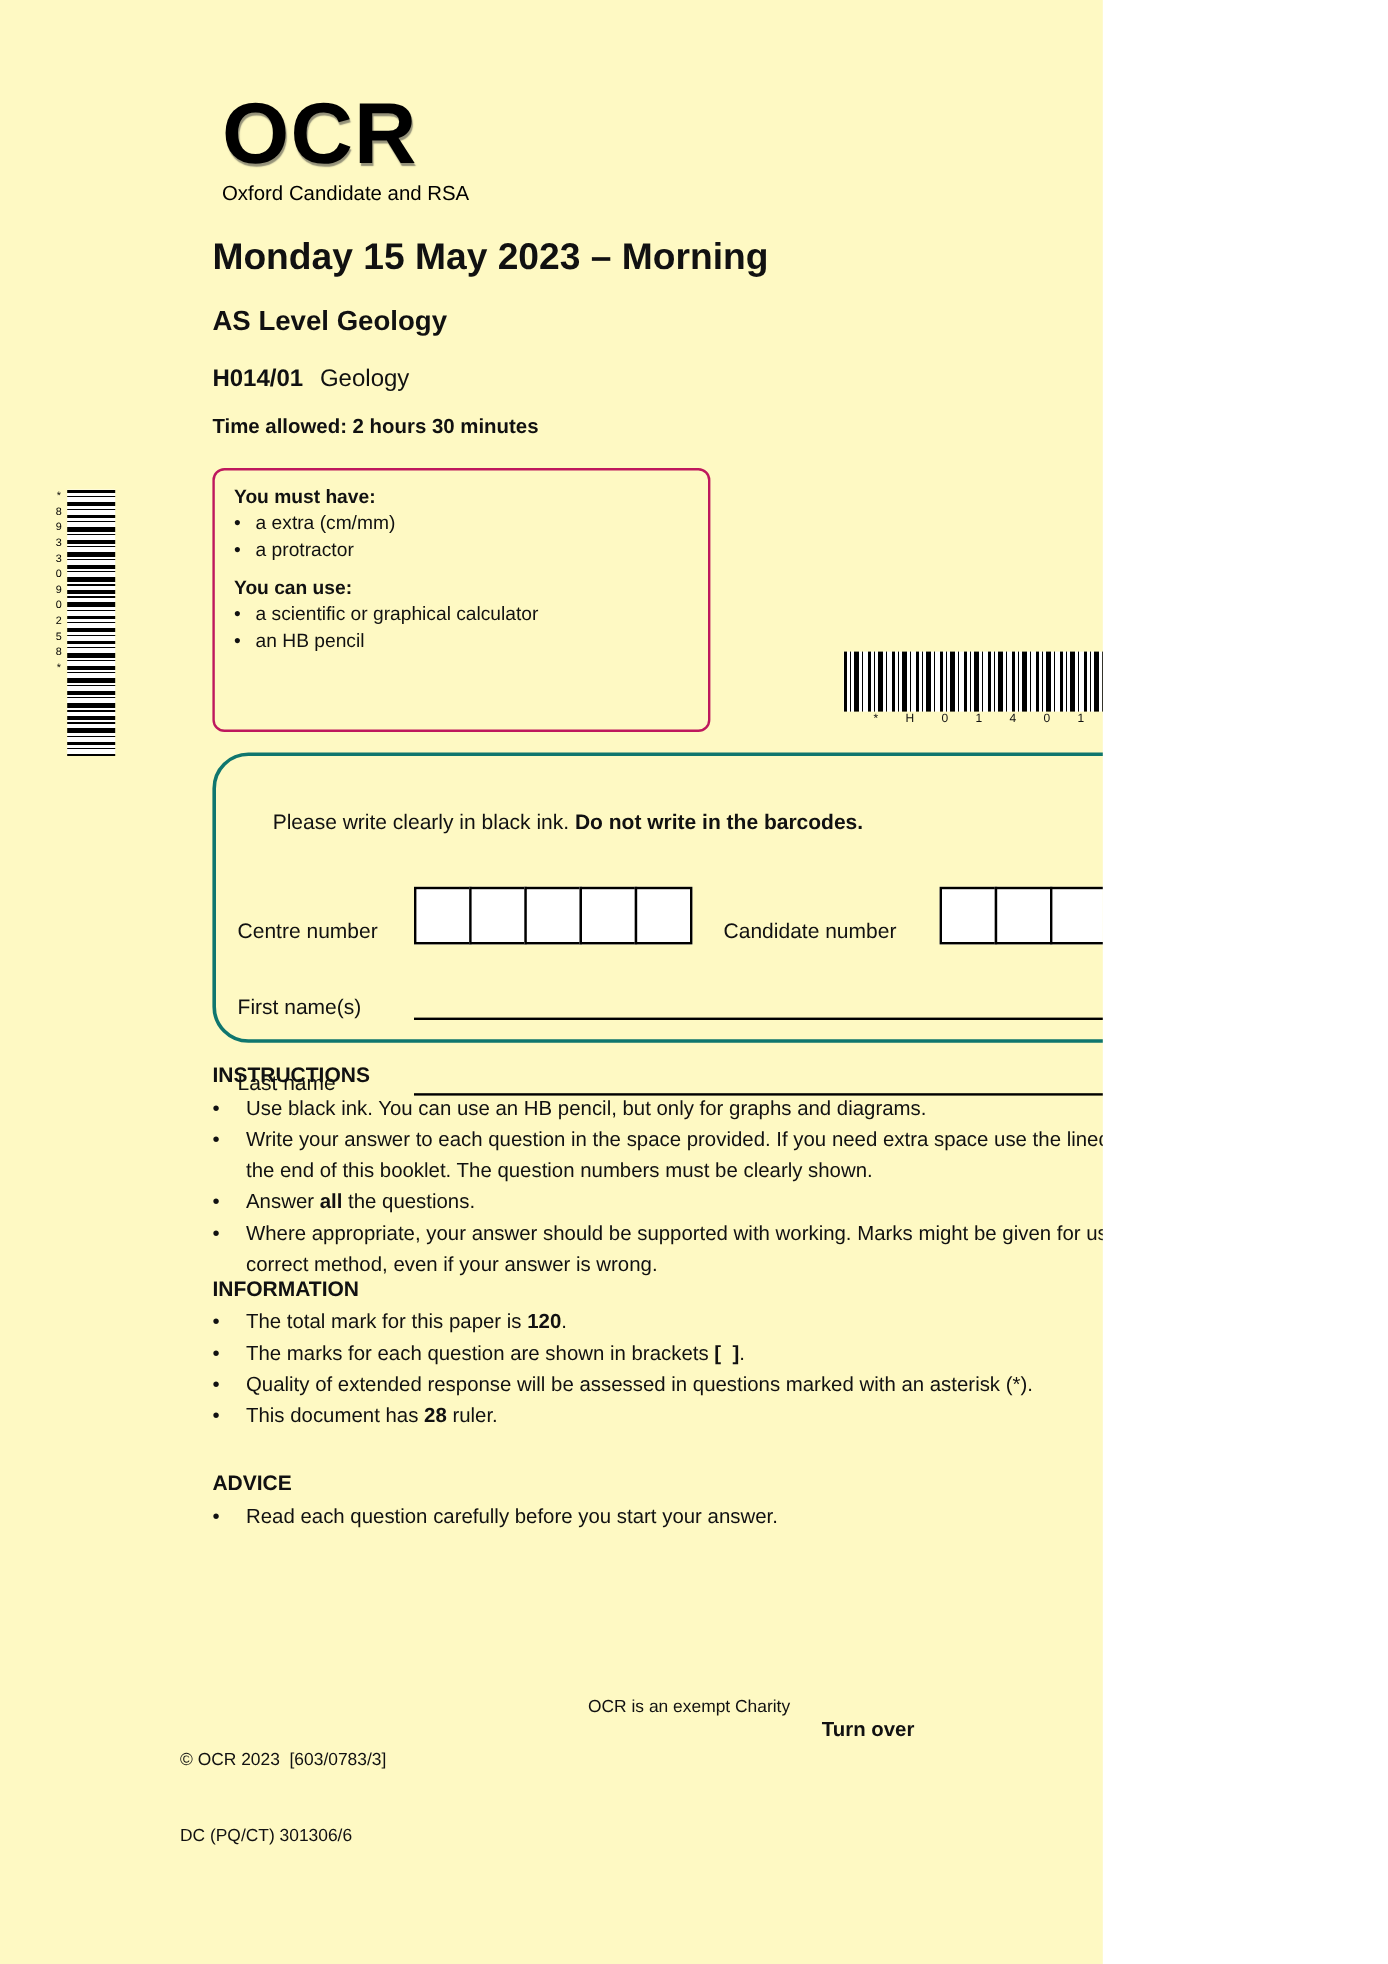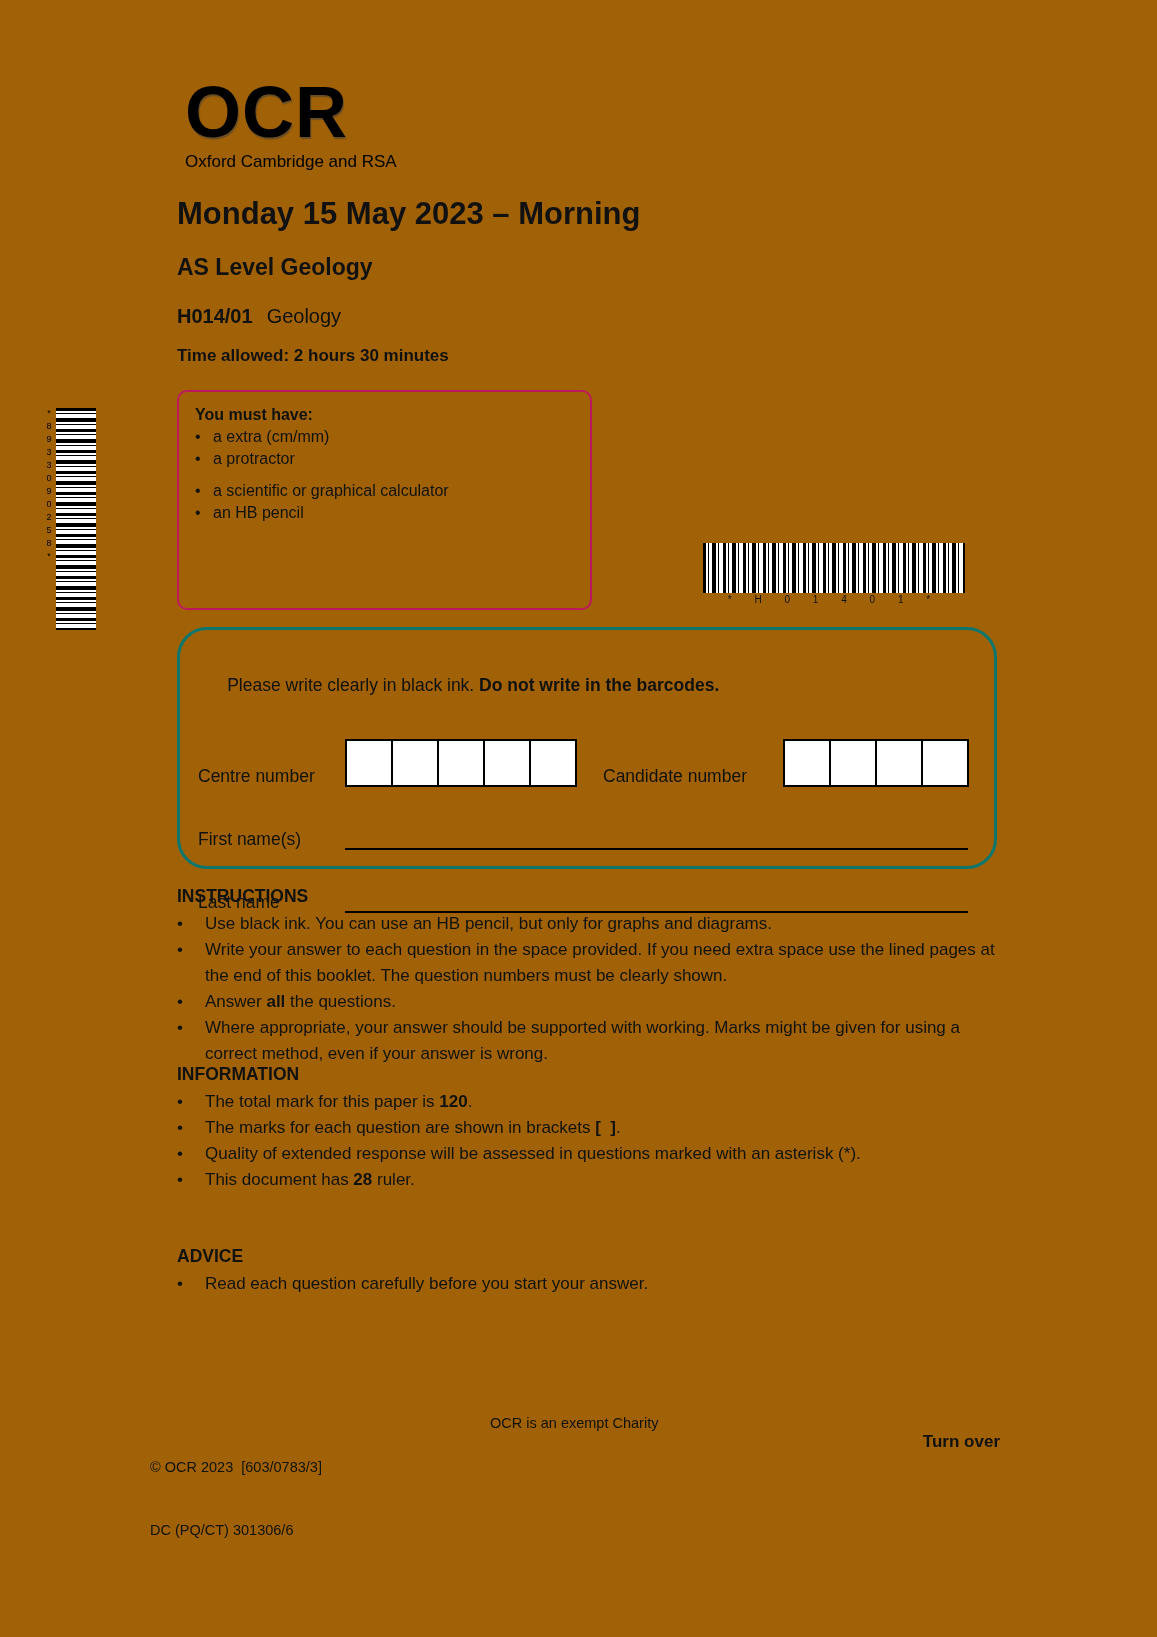--- a/index.html
+++ b/index.html
@@ -1,21 +1,21 @@
 <!DOCTYPE html>
 <html><head>
 <meta charset="utf-8">
 <style>
   * { box-sizing: border-box; }
   html, body { margin: 0; padding: 0; background: #ffffff; }
   #page {
     position: relative;
-    width: 1157px;
+    width: 919px;
     height: 1637px;
-    background: #a16207;
+    background: #fef9c3;
     font-family: "Liberation Sans", sans-serif;
     color: #111;
     overflow: hidden;
   }
 
   
   .logo-block { position: absolute; left: 185px; top: 76px; }
   .logo-text {
     font-size: 72px;
     font-weight: 900;
@@ -111,55 +111,56 @@
 
   
   .section { position: absolute; left: 177px; width: 832px; font-size: 17px; }
   .section h3 { font-size: 17.5px; font-weight: bold; margin: 0 0 4px 0; }
   .bullet { display: flex; line-height: 26px; }
   .bullet .dot { width: 28px; flex: none; }
   .bullet .txt { flex: 1; white-space: pre-wrap; }
   .bullet .txt b { font-weight: bold; }
   .sec-instructions { top: 886px; }
   .sec-information { top: 1064px; }
-  .sec-advice { top: 1226px; margin-top: 20px; }
+  .sec-advice { top: 1226px; }
 
   
   .footer-left { position: absolute; left: 150px; top: 1415px; font-size: 14.5px; line-height: 21px; white-space: pre-wrap; }
   .footer-center { position: absolute; left: 490px; top: 1415px; font-size: 14.5px; }
   .footer-right { position: absolute; right: 157px; top: 1432px; font-size: 17px; font-weight: bold; }
 </style>
 </head>
 <body>
 
 <div id="page">
 
   <div class="logo-block">
     <div class="logo-text">OCR</div>
-    <div class="logo-sub">Oxford Cambridge and RSA</div>
+    <div class="logo-sub">Oxford Candidate and RSA</div>
   </div>
 
   <div class="title">Monday 15 May 2023 – Morning</div>
   <div class="subtitle">AS Level Geology</div>
   <div class="paper-line">
     <span class="code">H014/01</span><span class="name">Geology</span>
   </div>
   <div class="time-allowed">Time allowed: 2 hours 30 minutes</div>
 
   <div class="materials-box">
     <p class="grp-label">You must have:</p>
     <div class="m-item">
       <span class="dot">•</span>
       <span>a extra (cm/mm)</span>
     </div>
     <div class="m-item">
       <span class="dot">•</span>
       <span>a protractor</span>
     </div>
     <div class="gap"></div>
+    <p class="grp-label">You can use:</p>
     <div class="m-item">
       <span class="dot">•</span>
       <span>a scientific or graphical calculator</span>
     </div>
     <div class="m-item">
       <span class="dot">•</span>
       <span>an HB pencil</span>
     </div>
   </div>
 

